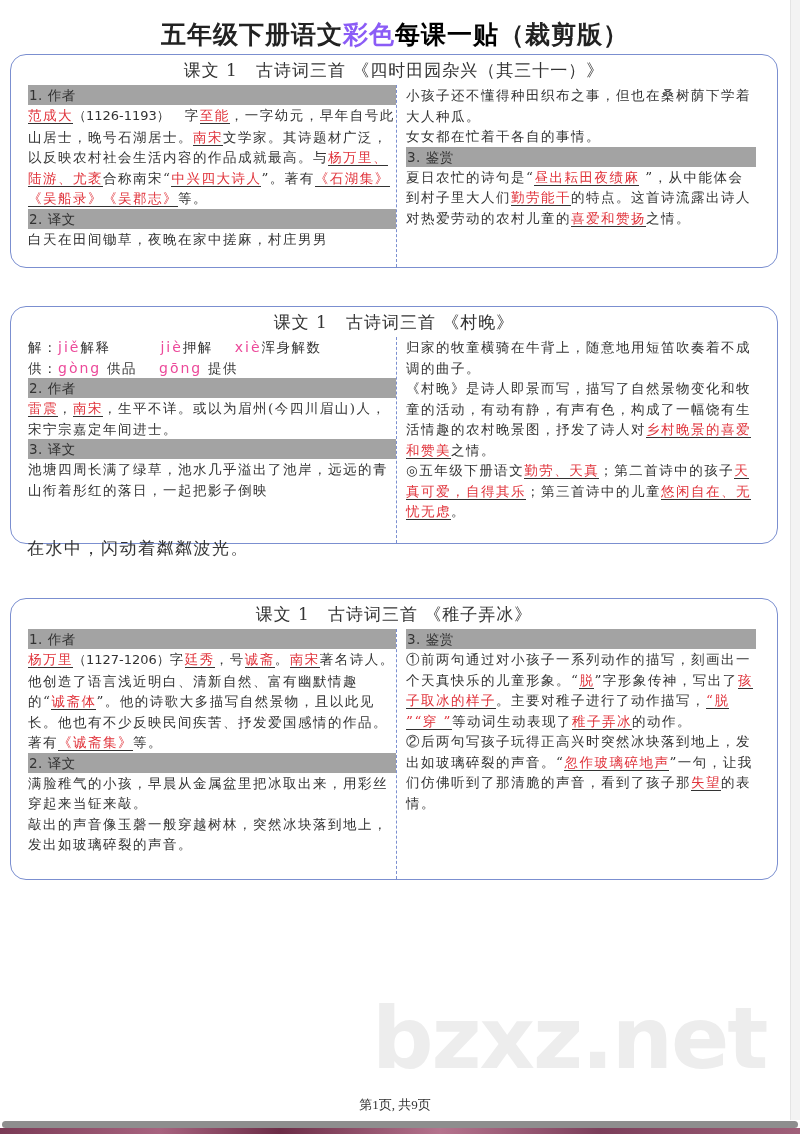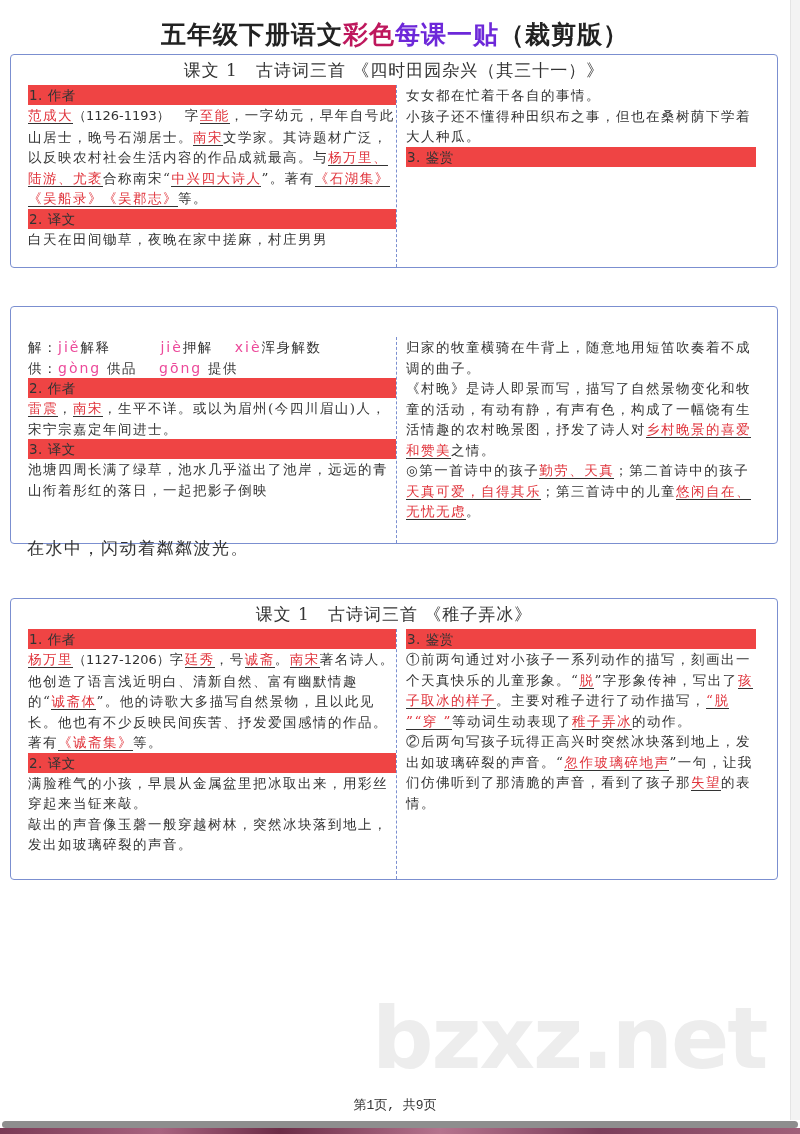--- a/index.html
+++ b/index.html
@@ -3,77 +3,79 @@
 <meta charset="utf-8">
 <style>
   * { box-sizing: border-box; margin: 0; padding: 0; }
   html, body { width: 800px; height: 1134px; overflow: hidden; background: #ffffff; }
   body { position: relative; font-family: "DejaVu Serif", "Liberation Serif", serif; color: #333; }
 
   .page { position: absolute; left: 0; top: 0; width: 790px; height: 1120px; background: #fff; }
   .right-gutter { position: absolute; left: 790px; top: 0; width: 10px; height: 1120px; background: #f3f3f3; border-left: 1px solid #e4e4e4; }
 
   .doc-title { position: absolute; top: 18px; left: 0; width: 790px; text-align: center; font-size: 25px; letter-spacing: 1px; color: #222; font-family: "DejaVu Serif", serif; }
-  .doc-title .green { color: #be185d; text-align: center; }
-  .doc-title .red { color: #6d28d9; }
+  .doc-title .green { color: #8b5cf6; text-align: center; }
+  .doc-title .red { color: #000000; }
 
-  .card { position: absolute; left: 10px; width: 768px; border: 1.5px solid #7b8fd0; border-radius: 4px; padding-left: 28px; }
+  .card { position: absolute; left: 10px; width: 768px; border: 1.5px solid #7b8fd0; border-radius: 16px; padding-left: 28px; }
   .card-title { position: absolute; left: 0; width: 100%; text-align: center; font-size: 17px; color: #333; letter-spacing: 1px; }
   .col { position: absolute; font-size: 13.5px; line-height: 20.5px; letter-spacing: 1.5px; color: #333; }
   .col-left { left: 17px; width: 368px; }
   .col-right { left: 391px; width: 354px; padding-left: 4px; }
   .divider { position: absolute; left: 385px; width: 0; border-left: 1.5px dashed #7b8fd0; }
-  .sec { background: #ef4444; height: 20px; line-height: 20px; font-family: "DejaVu Sans", sans-serif; font-size: 13.5px; padding-left: 1px; color: #333; letter-spacing: 0.5px; }
+  .sec { background: #a3a3a3; height: 20px; line-height: 20px; font-family: "DejaVu Sans", sans-serif; font-size: 13.5px; padding-left: 1px; color: #333; letter-spacing: 0.5px; }
   .hl { color: #e0323a; border-bottom: 1.5px solid #333; }
   .py { color: #ec4899; font-family: "DejaVu Sans", sans-serif; font-size: 14px; letter-spacing: 2px; }
   .num { font-family: "DejaVu Sans", sans-serif; font-size: 13px; letter-spacing: 0; }
   .overflow-line { position: absolute; font-size: 17px; letter-spacing: 1.5px; line-height: 20px; color: #333; text-align: center; }
 
   .watermark { position: absolute; left: 372px; top: 988px; font-family: "DejaVu Sans", sans-serif; font-weight: bold; font-size: 86px; color: #ededed; letter-spacing: -2px; }
-  .page-footer { position: absolute; top: 1096px; left: 0; width: 790px; text-align: center; font-size: 13px; color: #333; font-family: Liberation Mono, monospace; }
+  .page-footer { position: absolute; top: 1096px; left: 0; width: 790px; text-align: center; font-size: 13px; color: #333; font-family: Liberation Serif, serif; }
   .h-scrollbar { position: absolute; left: 2px; top: 1121px; width: 796px; height: 7px; border-radius: 4px; background: #8e8e8e; }
   .bottom-strip { position: absolute; left: 0; top: 1128px; width: 800px; height: 6px; background: linear-gradient(90deg, #7a3a55, #a8637f 20%, #6b2c46 35%, #b5738d 55%, #7b3e5a 75%, #a06079); }
 </style>
 </head>
 <body>
 
 <div class="page">
 
   <h1 class="doc-title"><span>五年级下册语文</span><span class="green">彩色</span><span class="red">每课一贴</span><span>（裁剪版）</span></h1>
 
   <div class="card" style="top:54px;height:214px;">
     <div class="card-title" style="top:4px;">课文 1　古诗词三首 《四时田园杂兴（其三十一）》</div>
     <div class="divider" style="top:30px;height:182px;"></div>
     <div class="col col-left" style="top:30px;">
       <div class="sec">1. 作者</div>
       <div><span class="hl">范成大</span><span class="num">（1126-1193）</span><span>　字</span><span class="hl">至能</span><span>，一字幼元，早年自号此山居士，晚号石湖居士。</span><span class="hl">南宋</span><span>文学家。其诗题材广泛，以反映农村社会生活内容的作品成就最高。与</span><span class="hl">杨万里、陆游、尤袤</span><span>合称南宋“</span><span class="hl">中兴四大诗人</span><span>”。著有</span><span class="hl">《石湖集》《吴船录》《吴郡志》</span><span>等。</span></div>
       <div class="sec">2. 译文</div>
       <div>白天在田间锄草，夜晚在家中搓麻，村庄男男</div>
     </div>
     <div class="col col-right" style="top:30px;">
+      <div>小孩子还不懂得种田织布之事，但也在桑树荫下学着大人种瓜。</div>
       <div>女女都在忙着干各自的事情。</div>
-      <div>小孩子还不懂得种田织布之事，但也在桑树荫下学着大人种瓜。</div>
       <div class="sec">3. 鉴赏</div>
+      <div><span>夏日农忙的诗句是“</span><span class="hl">昼出耘田夜绩麻</span><span> ”，从中能体会到村子里大人们</span><span class="hl">勤劳能干</span><span>的特点。这首诗流露出诗人对热爱劳动的农村儿童的</span><span class="hl">喜爱和赞扬</span><span>之情。</span></div>
     </div>
   </div>
 
   <div class="card" style="top:306px;height:238px;">
+    <div class="card-title" style="top:4px;">课文 1　古诗词三首 《村晚》</div>
     <div class="divider" style="top:30px;height:206px;"></div>
     <div class="col col-left" style="top:30px;">
       <div><span>解：</span><span class="py">jiě</span><span>解释</span><span style="display:inline-block;width:50px;"></span><span class="py">jiè</span><span>押解</span><span style="display:inline-block;width:22px;"></span><span class="py">xiè</span><span>浑身解数</span></div>
       <div><span>供：</span><span class="py">gòng</span> <span>供品</span><span style="display:inline-block;width:22px;"></span><span class="py">gōng</span> <span>提供</span></div>
       <div class="sec">2. 作者</div>
       <div><span class="hl">雷震</span>，<span class="hl">南宋</span><span>，生平不详。或以为眉州(今四川眉山)人，宋宁宗嘉定年间进士。</span></div>
       <div class="sec">3. 译文</div>
       <div>池塘四周长满了绿草，池水几乎溢出了池岸，远远的青山衔着彤红的落日，一起把影子倒映</div>
     </div>
     <div class="col col-right" style="top:30px;">
       <div>归家的牧童横骑在牛背上，随意地用短笛吹奏着不成调的曲子。</div>
       <div><span>《村晚》是诗人即景而写，描写了自然景物变化和牧童的活动，有动有静，有声有色，构成了一幅饶有生活情趣的农村晚景图，抒发了诗人对</span><span class="hl">乡村晚景的喜爱和赞美</span><span>之情。</span></div>
-      <div><span>◎第一首诗中的孩子</span><span class="hl">勤劳、天真</span><span>；第二首诗中的孩子</span><span class="hl">天真可爱，自得其乐</span><span>；第三首诗中的儿童</span><span class="hl">悠闲自在、无忧无虑</span><span>。</span></div>
+      <div><span>◎五年级下册语文</span><span class="hl">勤劳、天真</span><span>；第二首诗中的孩子</span><span class="hl">天真可爱，自得其乐</span><span>；第三首诗中的儿童</span><span class="hl">悠闲自在、无忧无虑</span><span>。</span></div>
     </div>
   </div>
   <div class="overflow-line" style="left:27px;top:538px;">在水中，闪动着粼粼波光。</div>
 
   <div class="card" style="top:598px;height:282px;">
     <div class="card-title" style="top:4px;">课文 1　古诗词三首 《稚子弄冰》</div>
     <div class="divider" style="top:30px;height:250px;"></div>
     <div class="col col-left" style="top:30px;">
       <div class="sec">1. 作者</div>
       <div><span class="hl">杨万里</span><span class="num">（1127-1206）</span><span>字</span><span class="hl">廷秀</span><span>，号</span><span class="hl">诚斋</span><span>。</span><span class="hl">南宋</span><span>著名诗人。他创造了语言浅近明白、清新自然、富有幽默情趣的“</span><span class="hl">诚斋体</span><span>”。他的诗歌大多描写自然景物，且以此见长。他也有不少反映民间疾苦、抒发爱国感情的作品。著有</span><span class="hl">《诚斋集》</span><span>等。</span></div>

